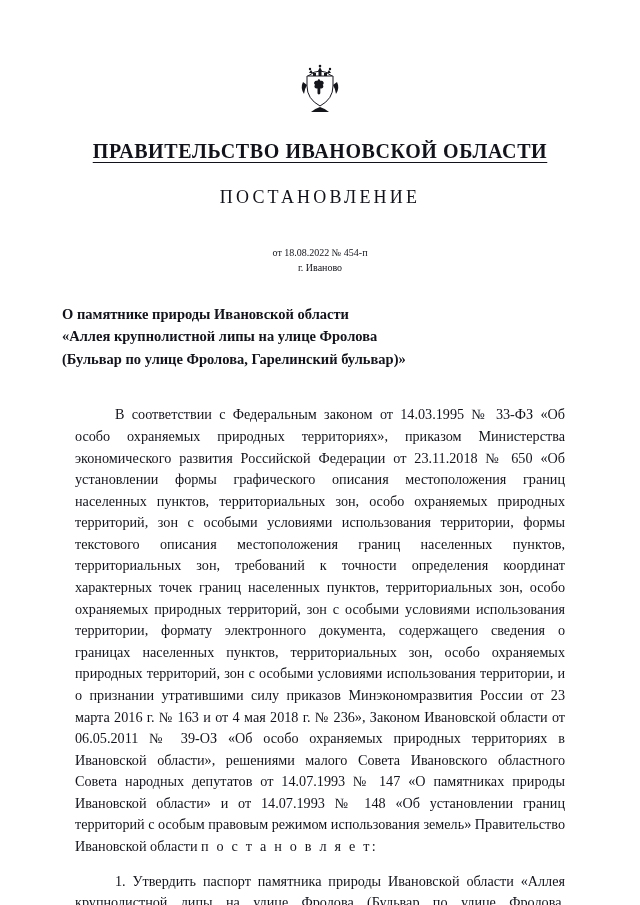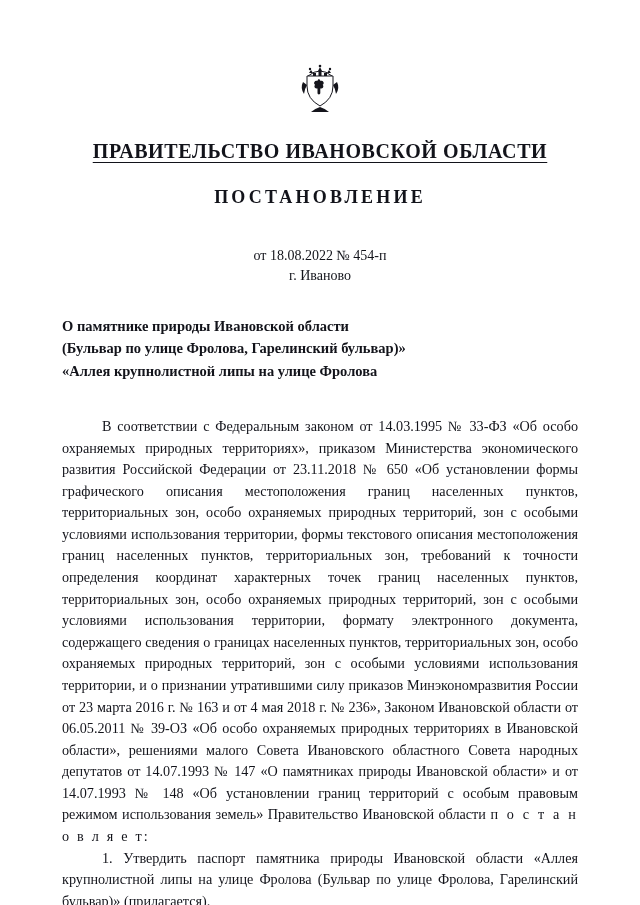--- a/index.html
+++ b/index.html
@@ -40,27 +40,27 @@
     font-weight: bold;
     letter-spacing: 0.6px;
     text-decoration: underline;
     text-underline-offset: 4px;
     text-decoration-thickness: 1px;
   }
   .doc-type {
     margin-top: 24px;
     text-align: center;
     font-size: 18px;
-    font-weight: bold;
+    font-weight: normal;
     letter-spacing: 3.2px;
   }
   .meta {
     margin-top: 38px;
     text-align: center;
-    font-size: 14px;
+    font-size: 10px;
     line-height: 1.45;
   }
   .meta .city {
     display: block;
     font-family: Liberation Serif, serif;
   }
   .subject {
     margin-top: 28px;
     font-size: 14.5px;
     font-weight: bold;
@@ -70,21 +70,21 @@
 
   .body-text {
     margin-top: 34px;
     font-size: 14.2px;
     line-height: 1.52;
     text-align: justify;
     text-justify: inter-word;
     hyphens: none;
   }
   .body-text p {
-    margin: 0;
+    margin: 13px;
     text-indent: 40px;
     text-align: justify;
   }
   .body-text p.last-para {
     text-align: justify;
   }
   .spaced {
     letter-spacing: 2.2px;
   }
 </style>
@@ -122,22 +122,22 @@
 
   <div class="doc-type">ПОСТАНОВЛЕНИЕ</div>
 
   <div class="meta">
     <span>от 18.08.2022 № 454-п</span>
     <span class="city">г. Иваново</span>
   </div>
 
   <div class="subject">
     <div>О памятнике природы Ивановской области</div>
+    <div>«Аллея крупнолистной липы на улице Фролова</div>
     <div>(Бульвар по улице Фролова, Гарелинский бульвар)»</div>
-    <div>«Аллея крупнолистной липы на улице Фролова</div>
   </div>
 
   <div class="body-text">
     <p><span>В соответствии с Федеральным законом от 14.03.1995 № 33-ФЗ «Об особо охраняемых природных территориях», приказом Министерства экономического развития Российской Федерации от 23.11.2018 № 650 «Об установлении формы графического описания местоположения границ населенных пунктов, территориальных зон, особо охраняемых природных территорий, зон с особыми условиями использования территории, формы текстового описания местоположения границ населенных пунктов, территориальных зон, требований к точности определения координат характерных точек границ населенных пунктов, территориальных зон, особо охраняемых природных территорий, зон с особыми условиями использования территории, формату электронного документа, содержащего сведения о границах населенных пунктов, территориальных зон, особо охраняемых природных территорий, зон с особыми условиями использования территории, и о признании утратившими силу приказов Минэкономразвития России от 23 марта 2016 г. № 163 и от 4 мая 2018 г. № 236», Законом Ивановской области от 06.05.2011 № 39-ОЗ «Об особо охраняемых природных территориях в Ивановской области», решениями малого Совета Ивановского областного Совета народных депутатов от 14.07.1993 № 147 «О памятниках природы Ивановской области» и от 14.07.1993 № 148 «Об установлении границ территорий с особым правовым режимом использования земель» Правительство Ивановской области </span><span class="spaced">п о с т а н о в л я е т</span><span>:</span></p>
     <p class="last-para">1. Утвердить паспорт памятника природы Ивановской области «Аллея крупнолистной липы на улице Фролова (Бульвар по улице Фролова, Гарелинский бульвар)» (прилагается).</p>
   </div>
 
 </div>
 
 </body></html>

